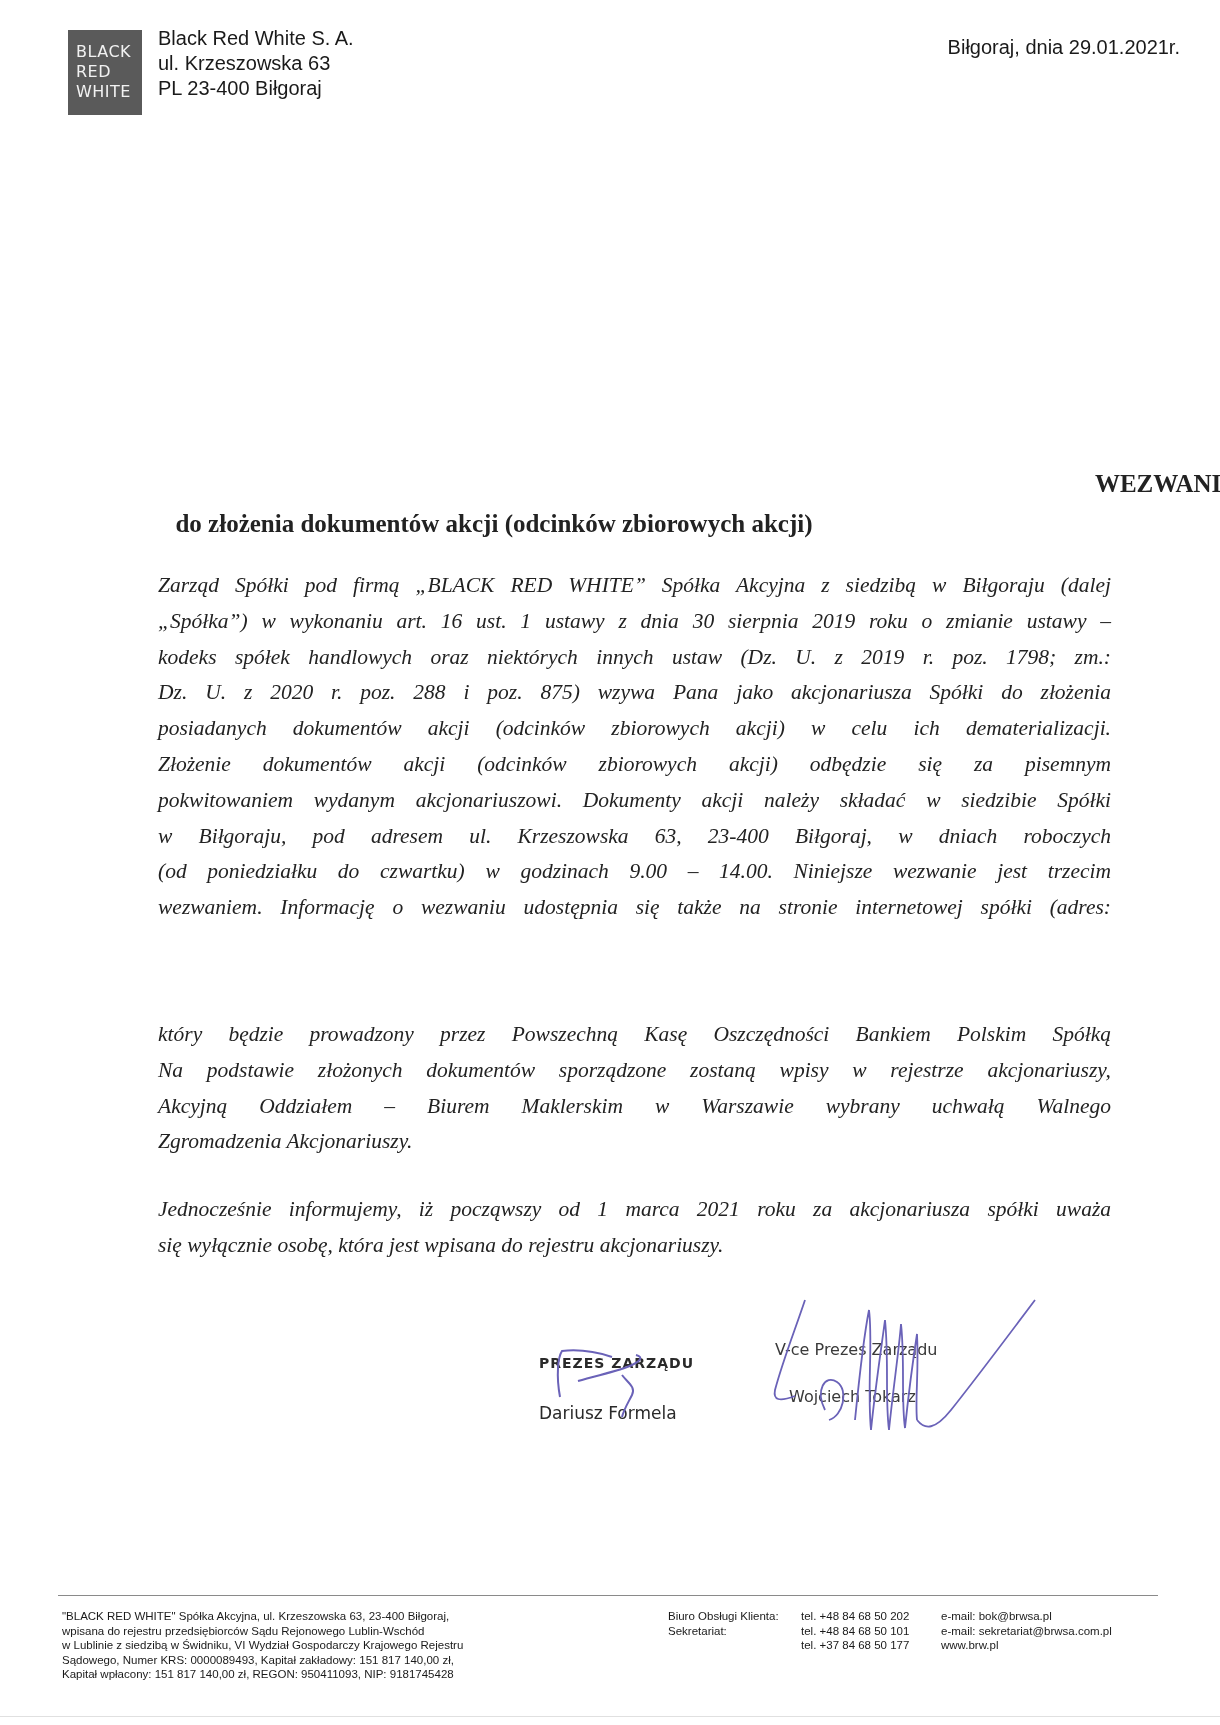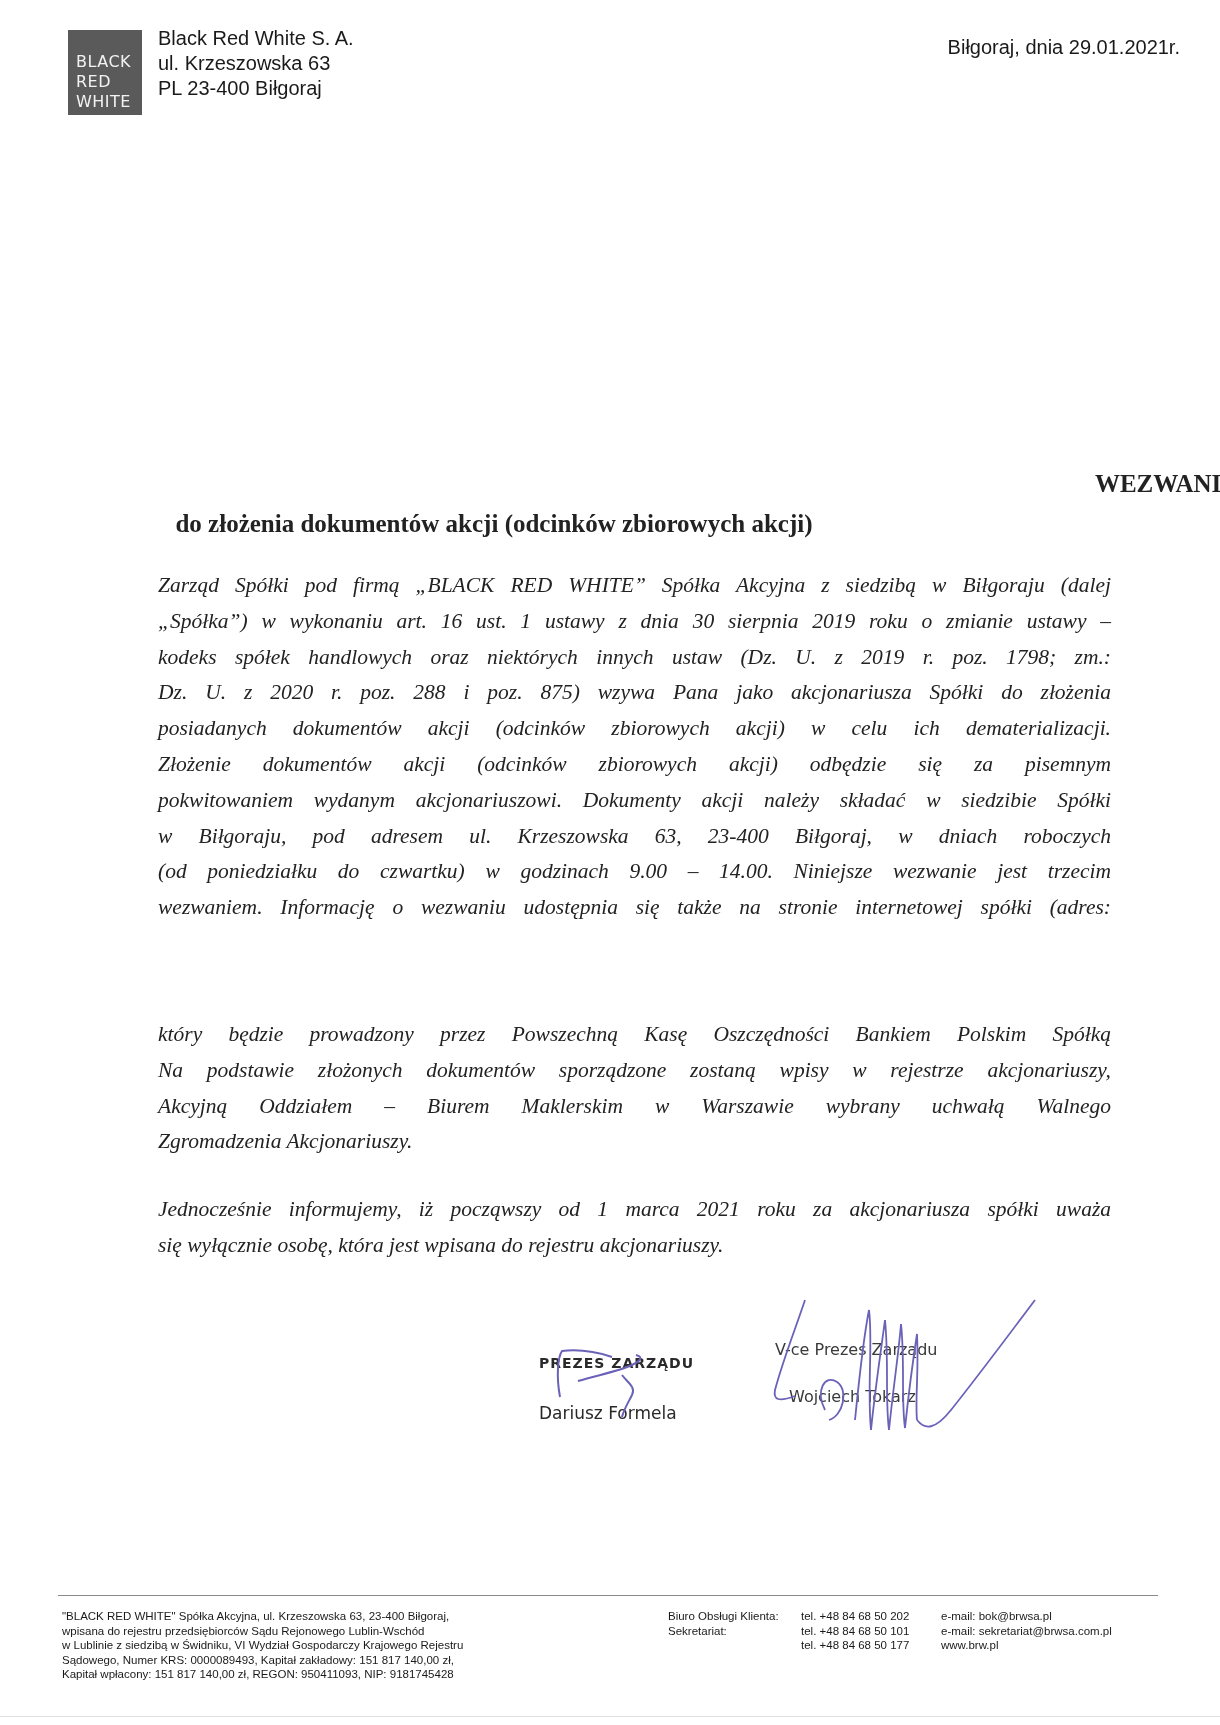--- a/index.html
+++ b/index.html
@@ -2,21 +2,21 @@
 <html><head>
   <meta charset="utf-8">
   <style>
     html, body { margin: 0; padding: 0; background: #ffffff; }
     body { width: 1220px; height: 1725px; position: relative; overflow: hidden; color: #1a1a1a; }
 
     .logo {
       position: absolute; left: 68px; top: 30px; width: 74px; height: 85px;
       background: #5a5a5a; color: #f2f2f2;
       font-family: "DejaVu Sans", sans-serif; font-size: 16px; line-height: 20px;
-      letter-spacing: 0.5px; padding: 22px 0 0 8px; box-sizing: border-box;
+      letter-spacing: 0.5px; padding: 12px 0 0 8px; box-sizing: border-box;
     }
     .logo span { display: block; }
 
     .sender {
       position: absolute; left: 158px; top: 26px;
       font-family: "Liberation Sans", sans-serif; font-size: 20px; line-height: 25px; color: #1a1a1a;
     }
     .sender span { display: block; }
 
     .place-date {
@@ -166,18 +166,18 @@
     <span class="fc-tel">tel. +48 84 68 50 202</span>
     <span>e-mail: bok@brwsa.pl</span>
   </div>
   <div class="fc-row">
     <span class="fc-label">Sekretariat:</span>
     <span class="fc-tel">tel. +48 84 68 50 101</span>
     <span>e-mail: sekretariat@brwsa.com.pl</span>
   </div>
   <div class="fc-row">
     <span class="fc-label"></span>
-    <span class="fc-tel">tel. +48 84 68 50 177</span>
+    <span class="fc-tel">tel. +37 84 68 50 177</span>
     <span>www.brw.pl</span>
   </div>
 </div>
 
 <div class="bottom-rule"></div>
 
 </body></html>

